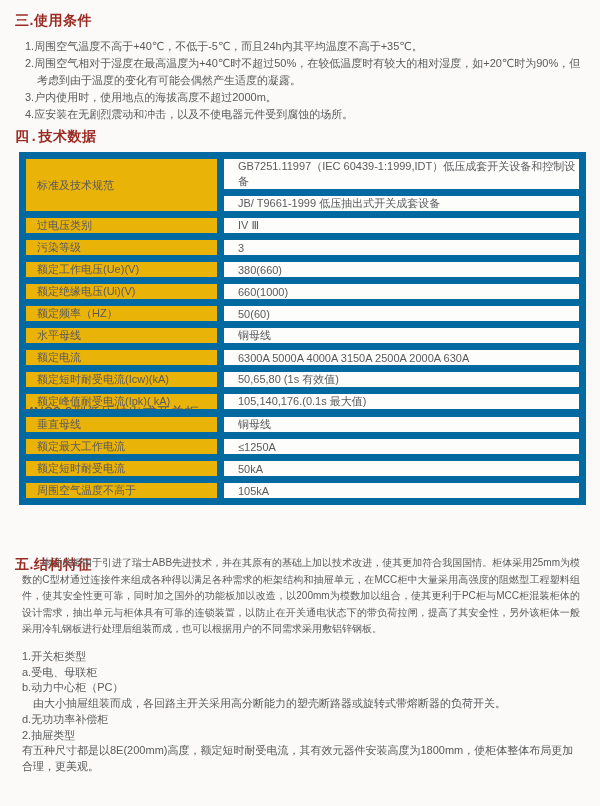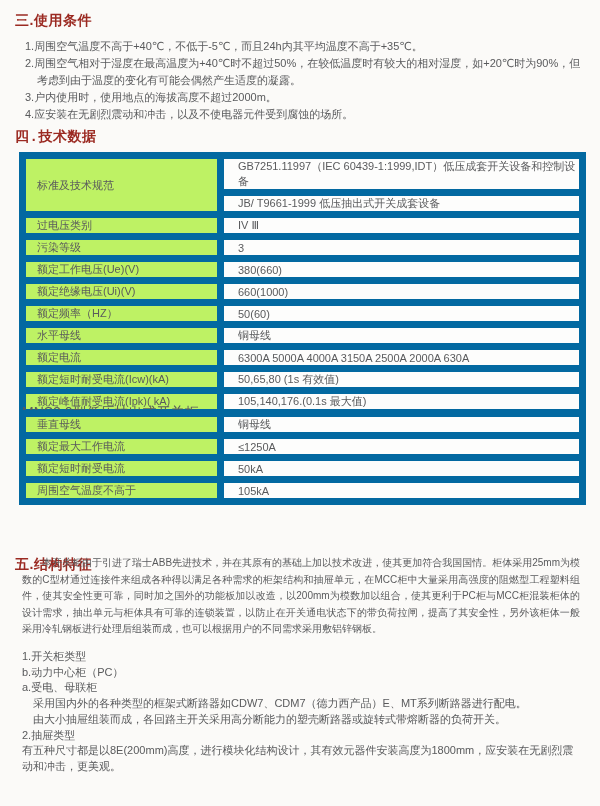--- a/index.html
+++ b/index.html
@@ -38,21 +38,21 @@
     background:#fdfdfc;
   }
   #table1 { top:152px; }
   #table2 { top:410px; }
   table.spec td {
     border:7px solid #0369a1;
     height:22px;
     vertical-align:middle;
   }
   table.spec td.lbl {
-    background:#bef264;
+    background:#eab308;
     width:198px;
     padding-left:11px;
   }
   table.spec td.val {
     padding-left:14px;
   }
   .subtable-title {
     position:absolute; top:388px; left:22px;
     font-size:14px; color:#595a5c;margin-top:16px;
   }
@@ -155,21 +155,21 @@
       </tr>
     </tbody>
   </table>
 
   <div class="sec-title" id="sec5-title">五.结构特征</div>
 
   <div class="para">本开关柜由于引进了瑞士ABB先进技术，并在其原有的基础上加以技术改进，使其更加符合我国国情。柜体采用25mm为模数的C型材通过连接件来组成各种得以满足各种需求的柜架结构和抽屉单元，在MCC柜中大量采用高强度的阻燃型工程塑料组件，使其安全性更可靠，同时加之国外的功能板加以改造，以200mm为模数加以组合，使其更利于PC柜与MCC柜混装柜体的设计需求，抽出单元与柜体具有可靠的连锁装置，以防止在开关通电状态下的带负荷拉闸，提高了其安全性，另外该柜体一般采用冷轧钢板进行处理后组装而成，也可以根据用户的不同需求采用敷铝锌钢板。</div>
 
   <div class="type-list">
     <div>1.开关柜类型</div>
+    <div>a.受电、母联柜</div>
     <div>b.动力中心柜（PC）</div>
-    <div>a.受电、母联柜</div>
-    <div class="indented">采用国内外的各种类型的框架式断路器如CDW7、CDM7（德力西产品）E、MT系列断路器进行配电。</div>
     <div class="indented">由大小抽屉组装而成，各回路主开关采用高分断能力的塑壳断路器或旋转式带熔断器的负荷开关。</div>
+    <div>d.无功功率补偿柜</div>
     <div>2.抽屉类型</div>
-    <div>有五种尺寸都是以8E(200mm)高度，进行模块化结构设计，其有效元器件安装高度为1800mm，应安装在无剧烈震动和冲击，更美观。</div>
+    <div>有五种尺寸都是以8E(200mm)高度，额定短时耐受电流，其有效元器件安装高度为1800mm，使柜体整体布局更加合理，更美观。</div>
   </div>
 
 </div>
 
 </body></html>

